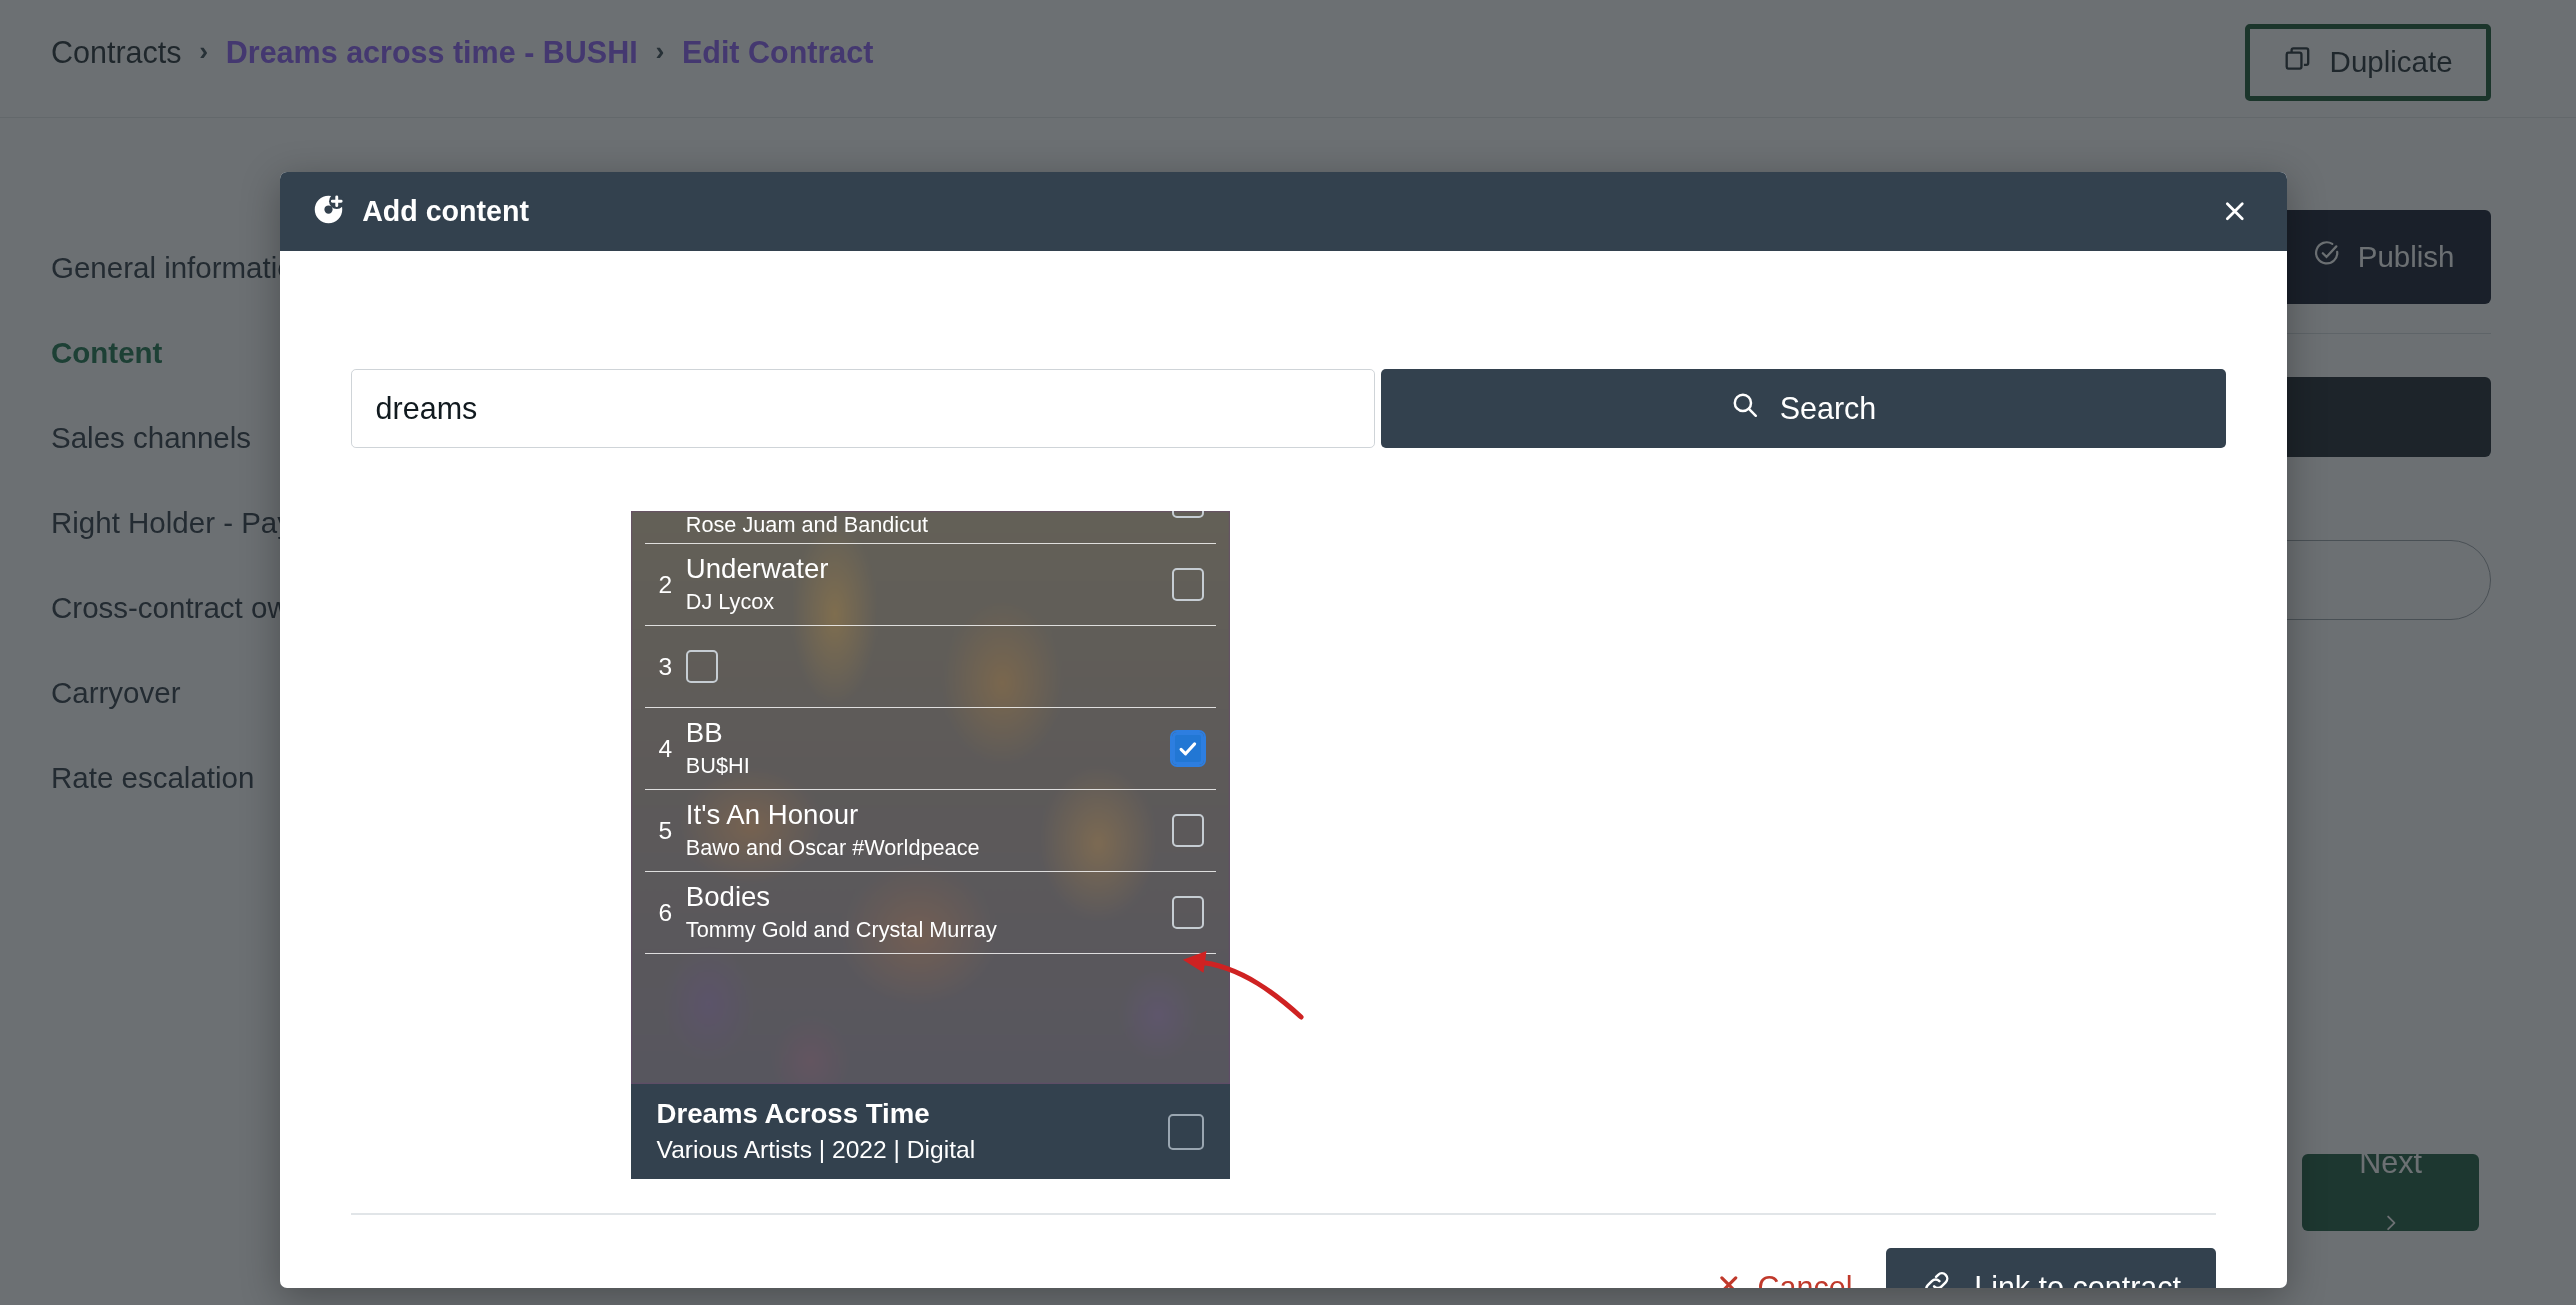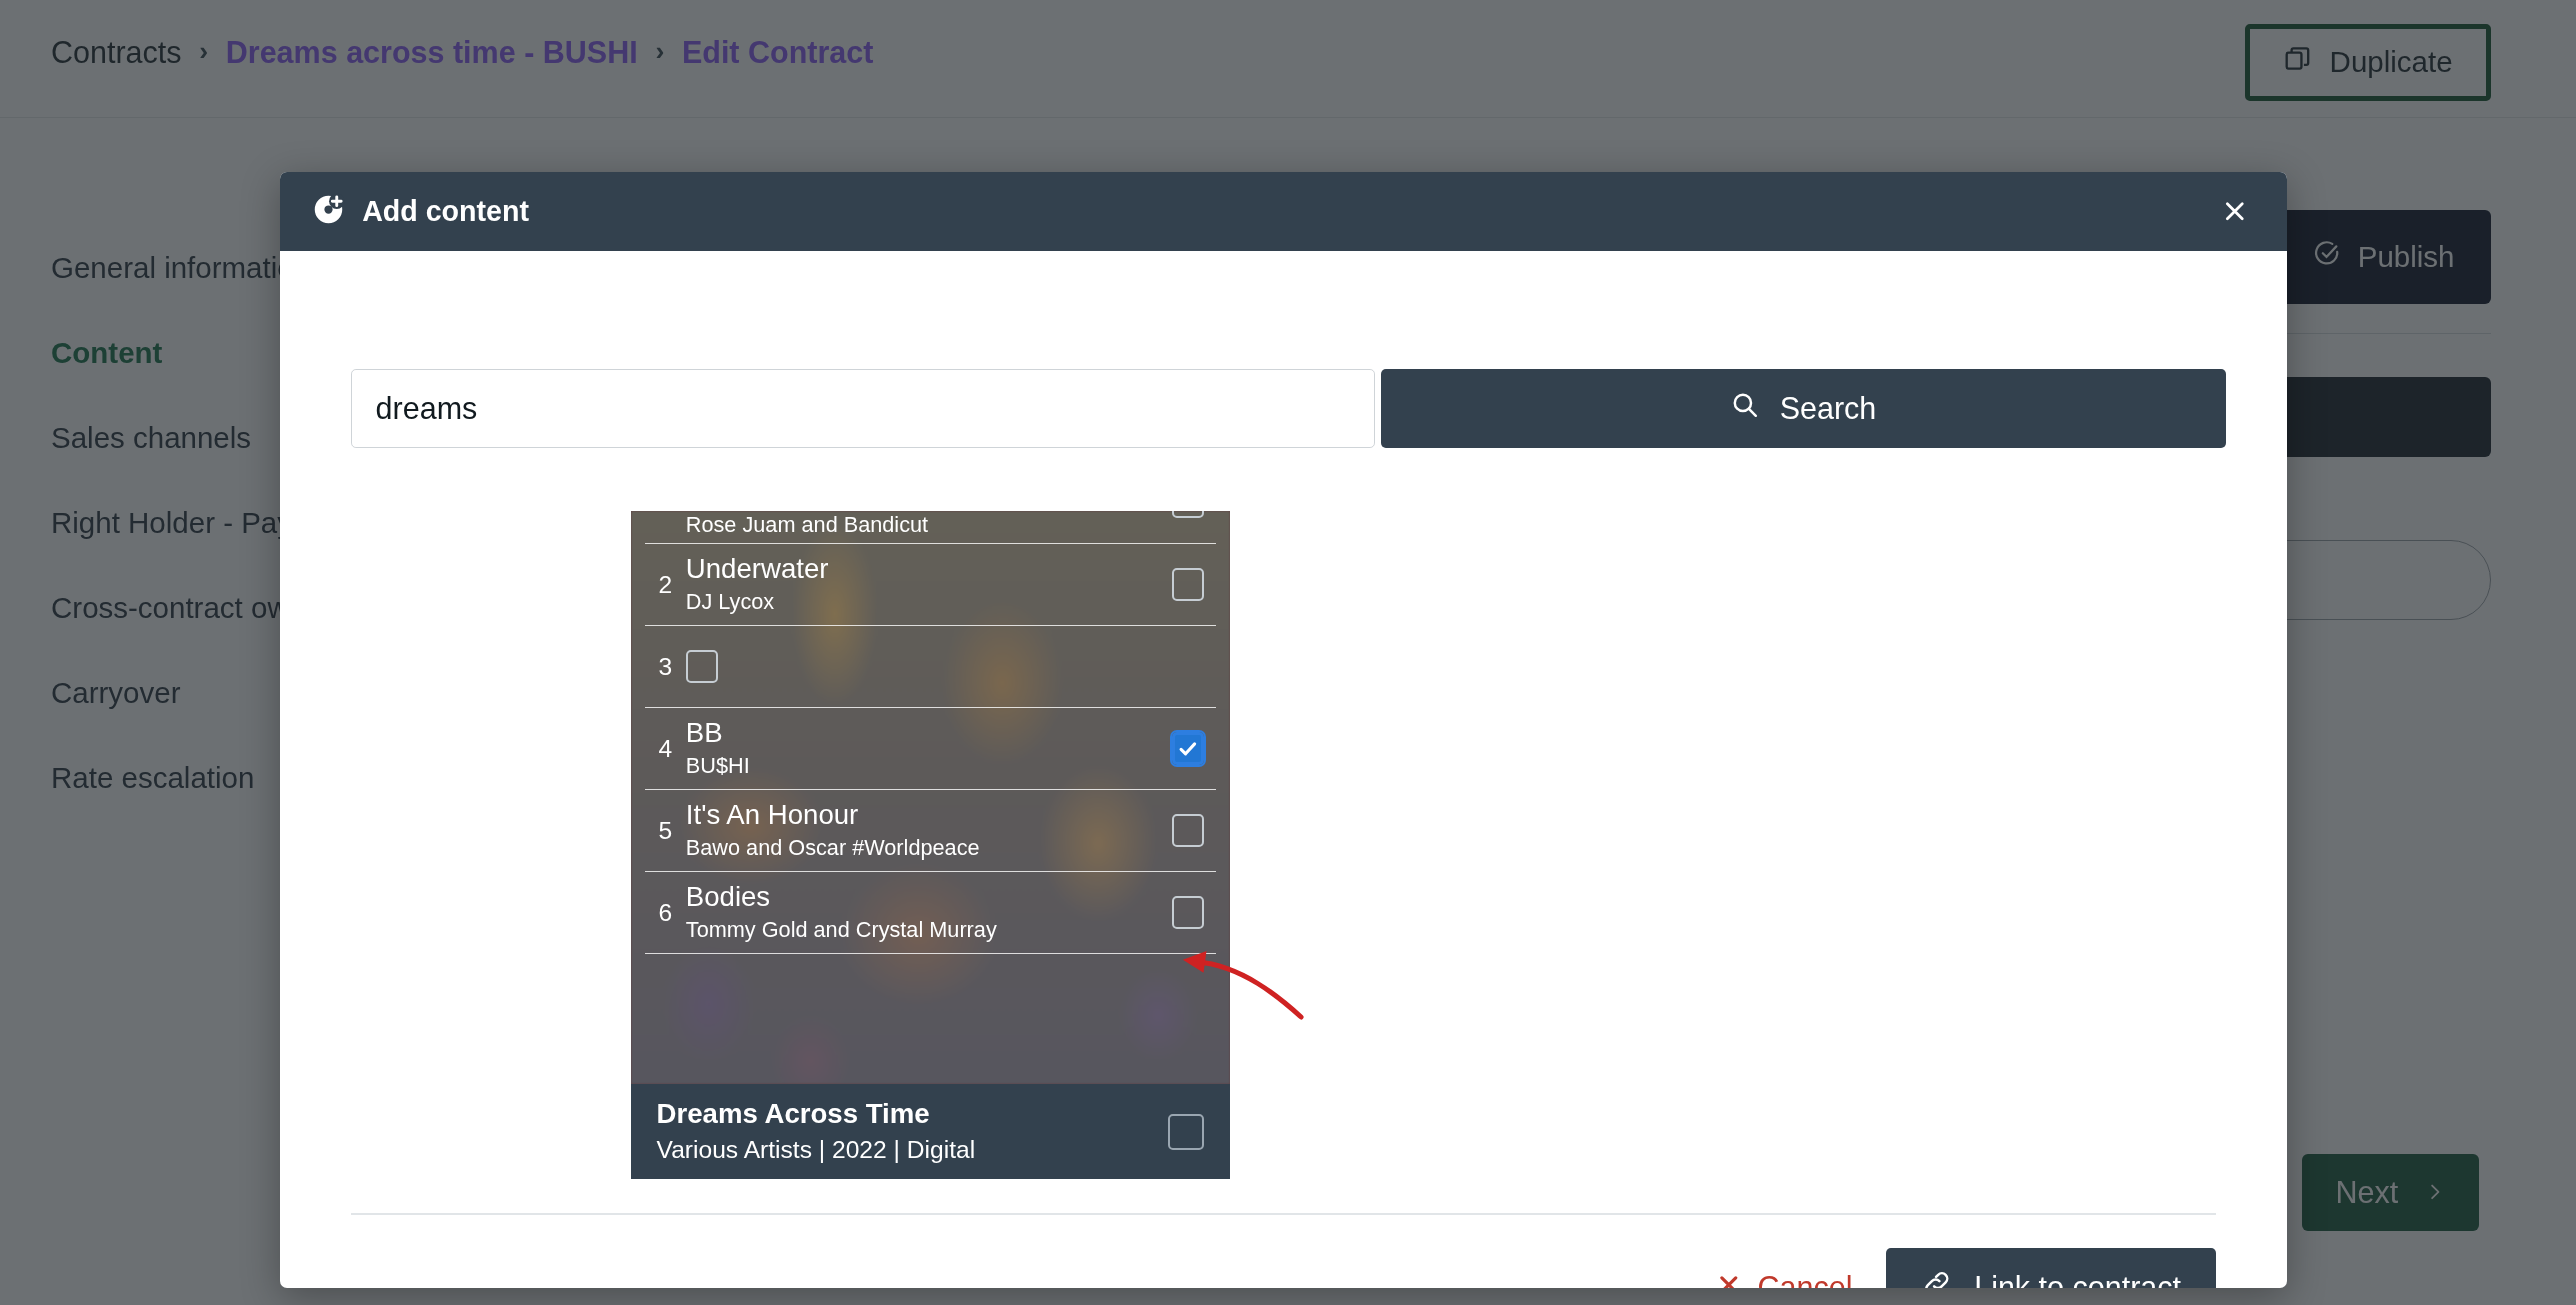--- a/index.html
+++ b/index.html
@@ -133,20 +133,21 @@
     height: 77px;
     border-radius: 5.9px;
     background: #19583c;
     display: flex;
     align-items: center;
     justify-content: center;
     gap: 25.6px;
     color: #ffffff;
     font-size: 30.5px;
     cursor: pointer;
+    flex-direction: column;
   }
 
   
   #overlay {
     position: absolute;
     inset: 0;
     background: rgba(32, 38, 43, 0.66);
   }
 
   
@@ -237,21 +238,21 @@
     width: 599px;
     height: 668px;
   }
   .tracklist {
     position: absolute;
     left: 0;
     top: 0;
     width: 599px;
     height: 573px;
     overflow: hidden;
-    background: #7f1d1d;
+    background: #a21caf;
   }
   
   .artwork {
     position: absolute;
     inset: 0;
     background:
       radial-gradient(ellipse 69px 148px at 34% 18%,  rgba(215,160,70,.95) 0%, rgba(215,160,70,0) 62%),
       radial-gradient(ellipse 94px 128px at 62% 30%,  rgba(203,142,66,.92) 0%, rgba(203,142,66,0) 64%),
       radial-gradient(ellipse 108px 89px at 20% 55%,  rgba(196,130,72,.9)  0%, rgba(196,130,72,0) 66%),
       radial-gradient(ellipse 89px 118px at 78% 58%,  rgba(212,152,78,.9)  0%, rgba(212,152,78,0) 66%),

